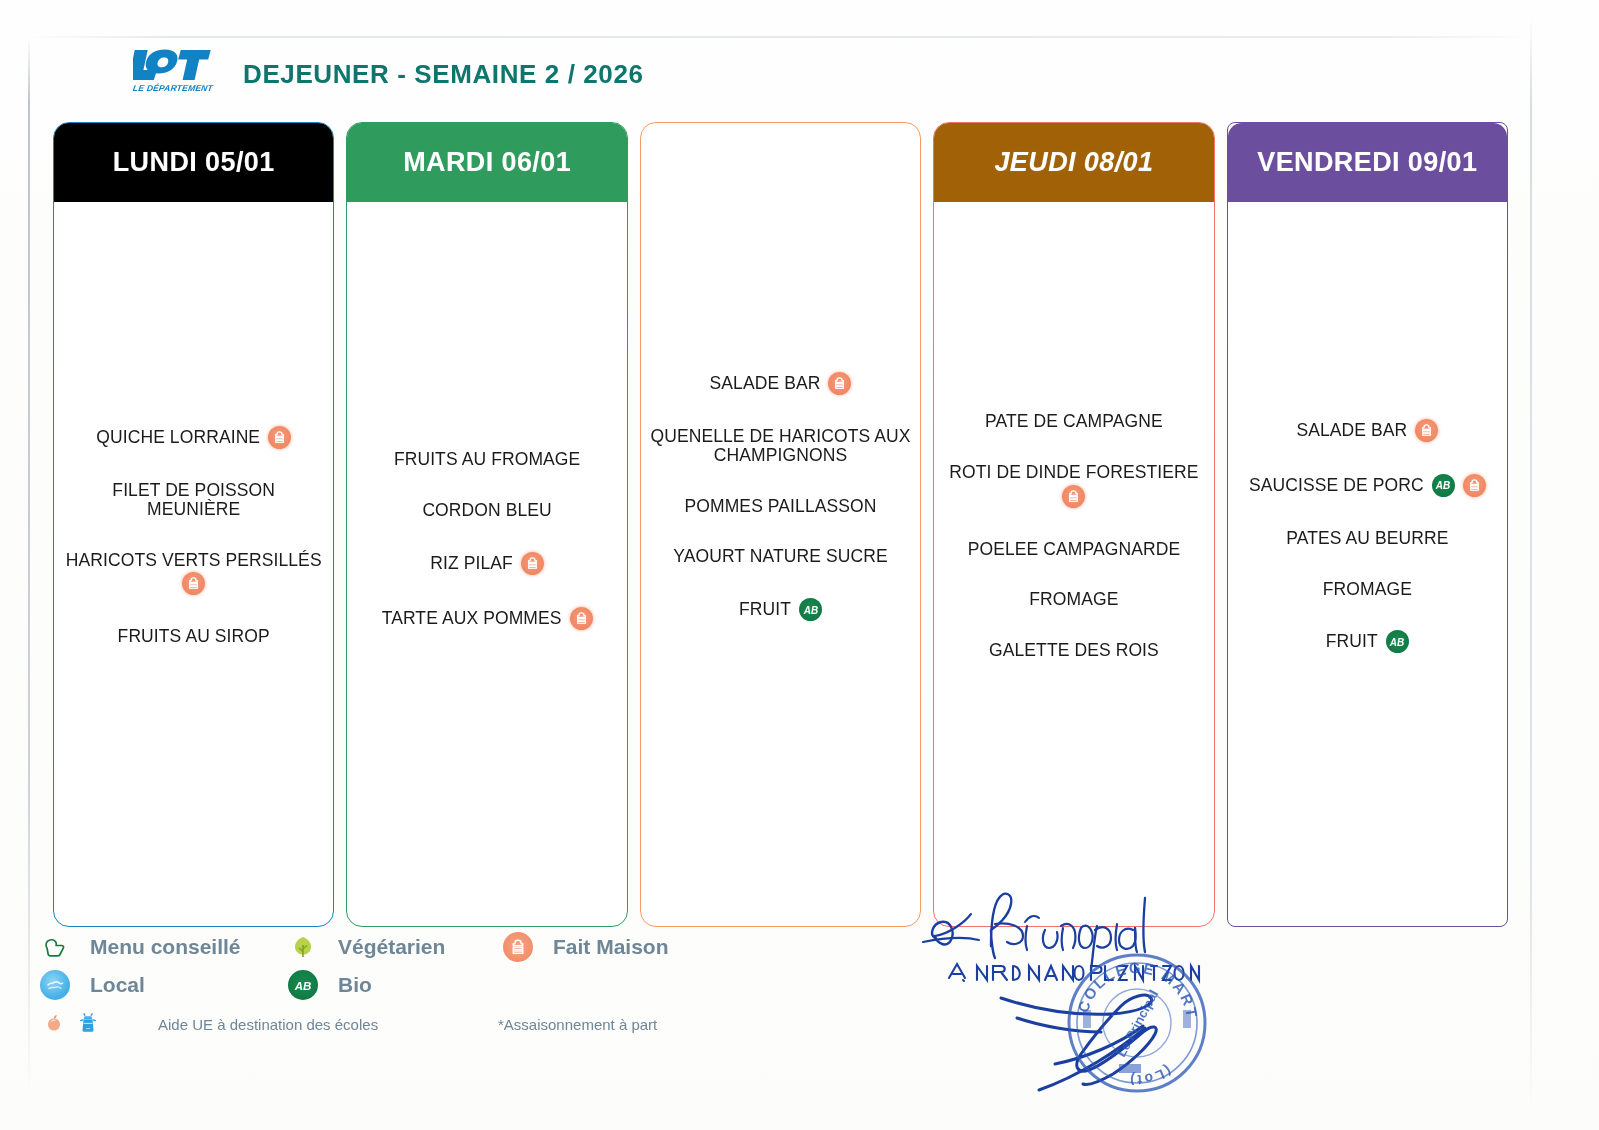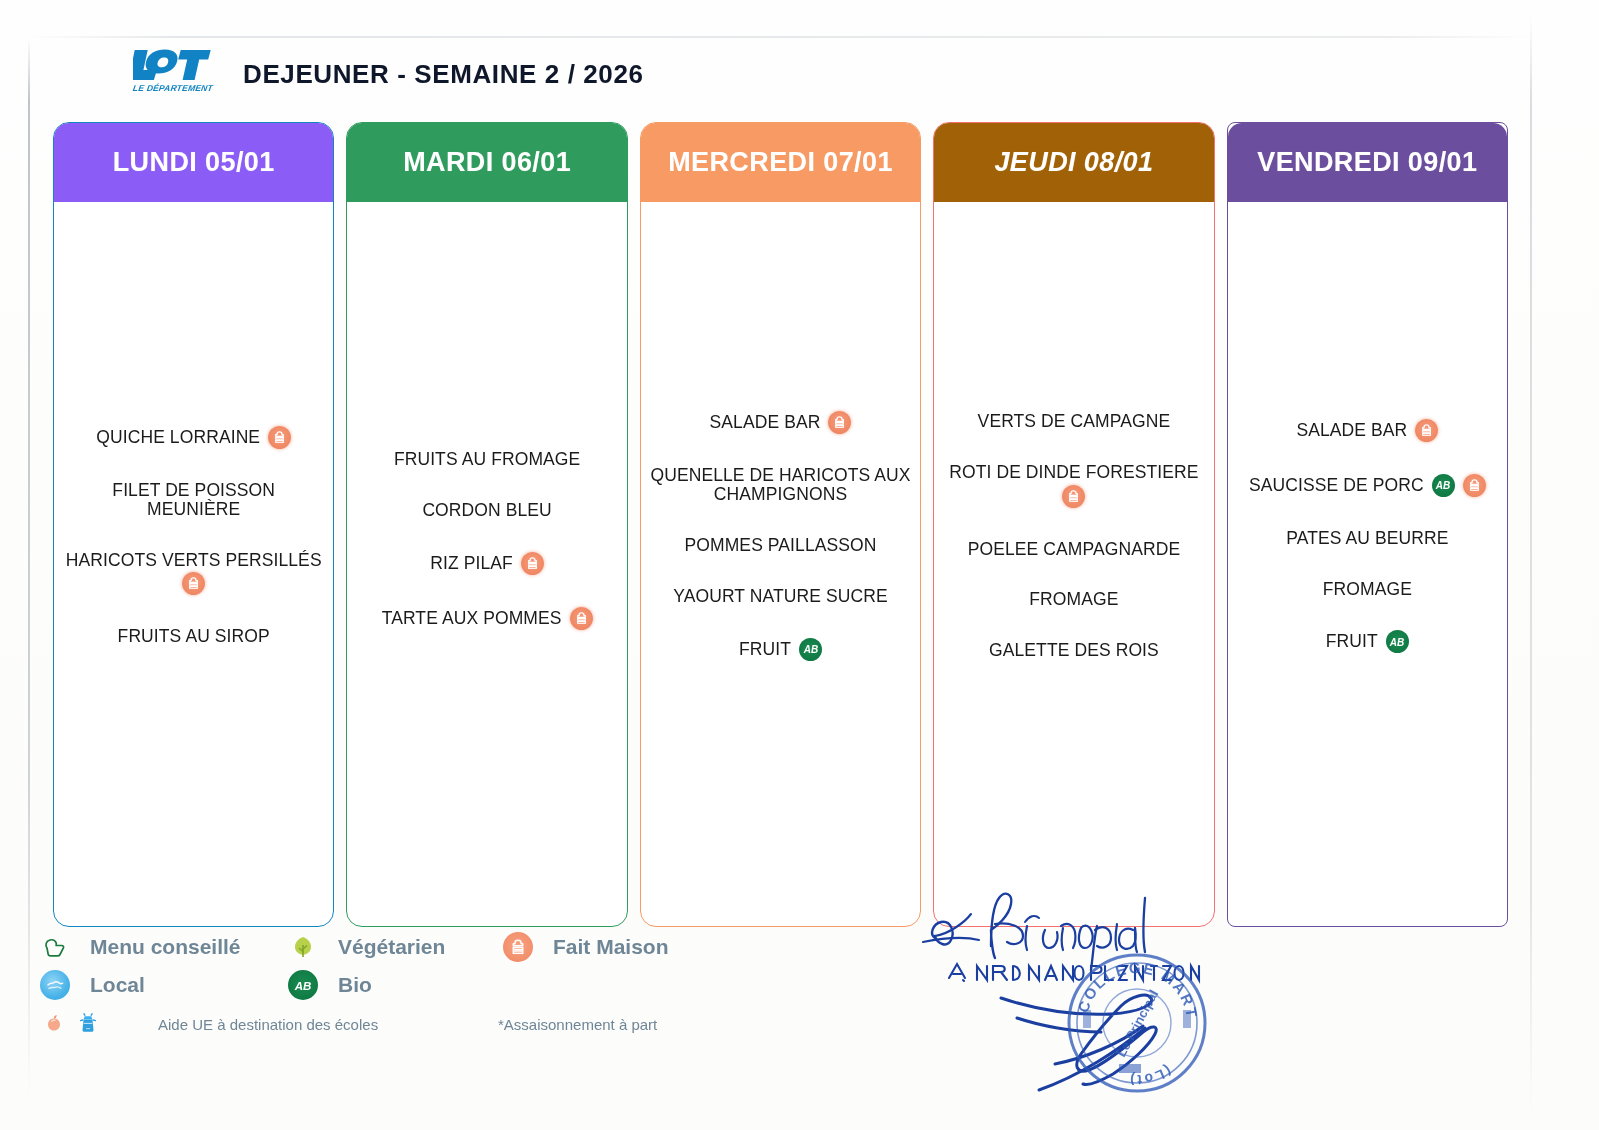--- a/index.html
+++ b/index.html
@@ -43,21 +43,21 @@
     display: flex; flex-direction: column; justify-content: flex-start;
   }
   .logo-mark { display: block; }
   .logo-sub {
     font-size: 8.5px; font-weight: bold; color: #1183c4;
     letter-spacing: .2px; font-style: italic;
     margin-top: 1px; white-space: nowrap;
     transform: skewX(-8deg);
   }
   .doc-title {
-    font-size: 26px; font-weight: bold; color: #0f172a;
+    font-size: 26px; font-weight: bold; color: #0f766e;
     letter-spacing: .6px; white-space: nowrap;
     font-family: "Liberation Sans", sans-serif;
   }
 
   
   .grid {
     position: absolute; left: 53px; top: 122px;
     width: 1455px; height: 805px;
     display: flex; gap: 12px;
   }
@@ -189,21 +189,21 @@
         <path d="M48 2 h30 l-1.2 9.5 h-9 l-1.7 20.5 h-12 l1.7 -20.5 h-9 z" transform="skewX(-8)"></path>
       </g>
     </svg>
     <div class="logo-sub">LE DÉPARTEMENT</div>
   </div>
   <div class="doc-title">DEJEUNER - SEMAINE 2 / 2026</div>
 </div>
 
 <div class="grid" id="day-grid">
     <div class="day-card" style="border-color: rgb(18, 134, 192);">
-      <div class="day-head" style="background: #8b5cf6; align-items: center;">
+      <div class="day-head" style="background: #000000; align-items: center;">
         <div class="day-head-label">LUNDI 05/01</div>
       </div>
       <div class="day-body">
         <div class="menu-item">
           <div class="menu-line">
             <div class="menu-text">QUICHE LORRAINE</div>
             <span class="badge badge-fm">
               <svg width="17" height="17" viewBox="0 0 20 20">
                 <path d="M10 3.4 c1.7 0 2.9 1.1 2.9 2.5 l0 .8 l1.6 0 l0 1.9 l-9 0 l0 -1.9 l1.6 0 l0 -.8 c0 -1.4 1.2 -2.5 2.9 -2.5 z" fill="none" stroke="#ffffff" stroke-width="1.5" stroke-linejoin="round"></path>
                 <rect x="5.5" y="10" width="9" height="2" fill="none" stroke="#ffffff" stroke-width="1.4"></rect>
@@ -274,23 +274,20 @@
                 <path d="M10 3.4 c1.7 0 2.9 1.1 2.9 2.5 l0 .8 l1.6 0 l0 1.9 l-9 0 l0 -1.9 l1.6 0 l0 -.8 c0 -1.4 1.2 -2.5 2.9 -2.5 z" fill="none" stroke="#ffffff" stroke-width="1.5" stroke-linejoin="round"></path>
                 <rect x="5.5" y="10" width="9" height="2" fill="none" stroke="#ffffff" stroke-width="1.4"></rect>
                 <rect x="5.5" y="13.4" width="9" height="2.2" fill="none" stroke="#ffffff" stroke-width="1.4"></rect>
               </svg>
             </span>
           </div>
         </div>
       </div>
     </div>
     <div class="day-card" style="border-color: rgb(247, 154, 99);">
-      <div class="day-head" style="background: rgb(247, 154, 99);">
-        <div class="day-head-label">MERCREDI 07/01</div>
-      </div>
       <div class="day-body">
         <div class="menu-item">
           <div class="menu-line">
             <div class="menu-text">SALADE BAR</div>
             <span class="badge badge-fm">
               <svg width="17" height="17" viewBox="0 0 20 20">
                 <path d="M10 3.4 c1.7 0 2.9 1.1 2.9 2.5 l0 .8 l1.6 0 l0 1.9 l-9 0 l0 -1.9 l1.6 0 l0 -.8 c0 -1.4 1.2 -2.5 2.9 -2.5 z" fill="none" stroke="#ffffff" stroke-width="1.5" stroke-linejoin="round"></path>
                 <rect x="5.5" y="10" width="9" height="2" fill="none" stroke="#ffffff" stroke-width="1.4"></rect>
                 <rect x="5.5" y="13.4" width="9" height="2.2" fill="none" stroke="#ffffff" stroke-width="1.4"></rect>
               </svg>
@@ -325,21 +322,21 @@
         </div>
       </div>
     </div>
     <div class="day-card" style="border-color: rgb(244, 113, 111);">
       <div class="day-head" style="background: #a16207; font-style: italic;">
         <div class="day-head-label">JEUDI 08/01</div>
       </div>
       <div class="day-body">
         <div class="menu-item">
           <div class="menu-line">
-            <div class="menu-text">VERTS DE CAMPAGNE</div>
+            <div class="menu-text">PATE DE CAMPAGNE</div>
           </div>
         </div>
         <div class="menu-item">
           <div class="menu-line">
             <div class="menu-text">ROTI DE DINDE FORESTIERE</div>
           </div>
           <div class="menu-badges-below">
             <span class="badge badge-fm">
               <svg width="17" height="17" viewBox="0 0 20 20">
                 <path d="M10 3.4 c1.7 0 2.9 1.1 2.9 2.5 l0 .8 l1.6 0 l0 1.9 l-9 0 l0 -1.9 l1.6 0 l0 -.8 c0 -1.4 1.2 -2.5 2.9 -2.5 z" fill="none" stroke="#ffffff" stroke-width="1.5" stroke-linejoin="round"></path>

